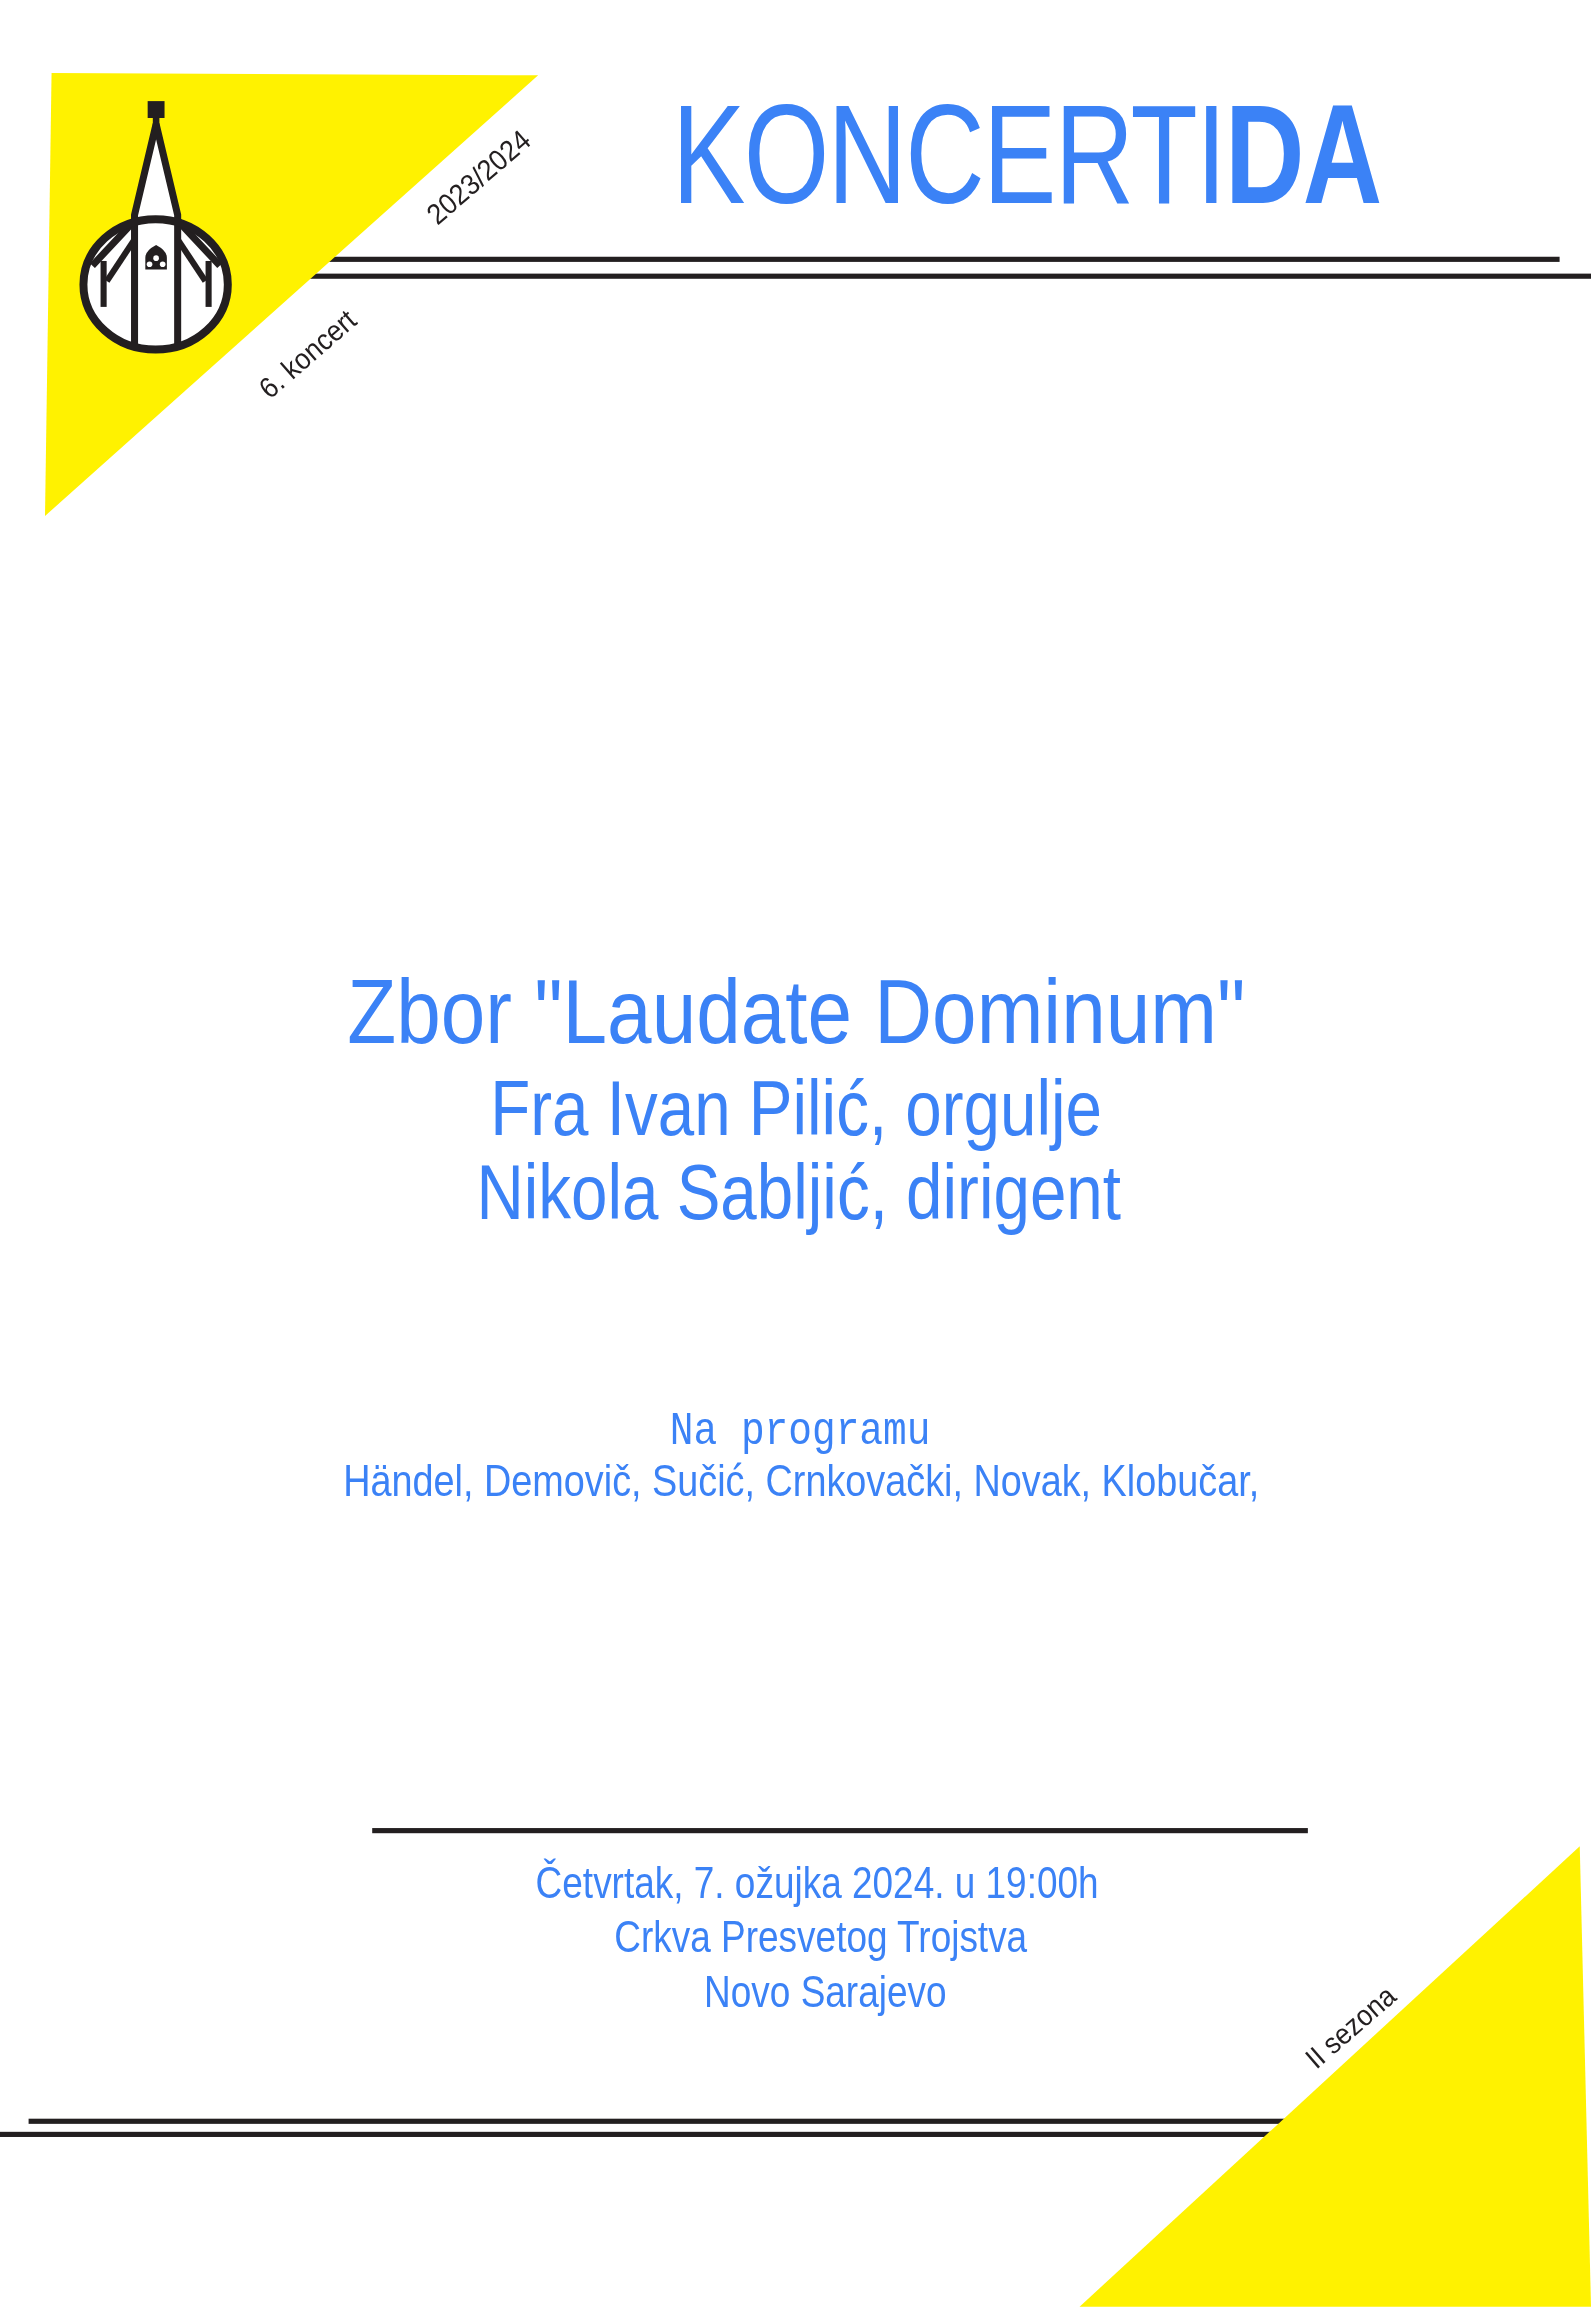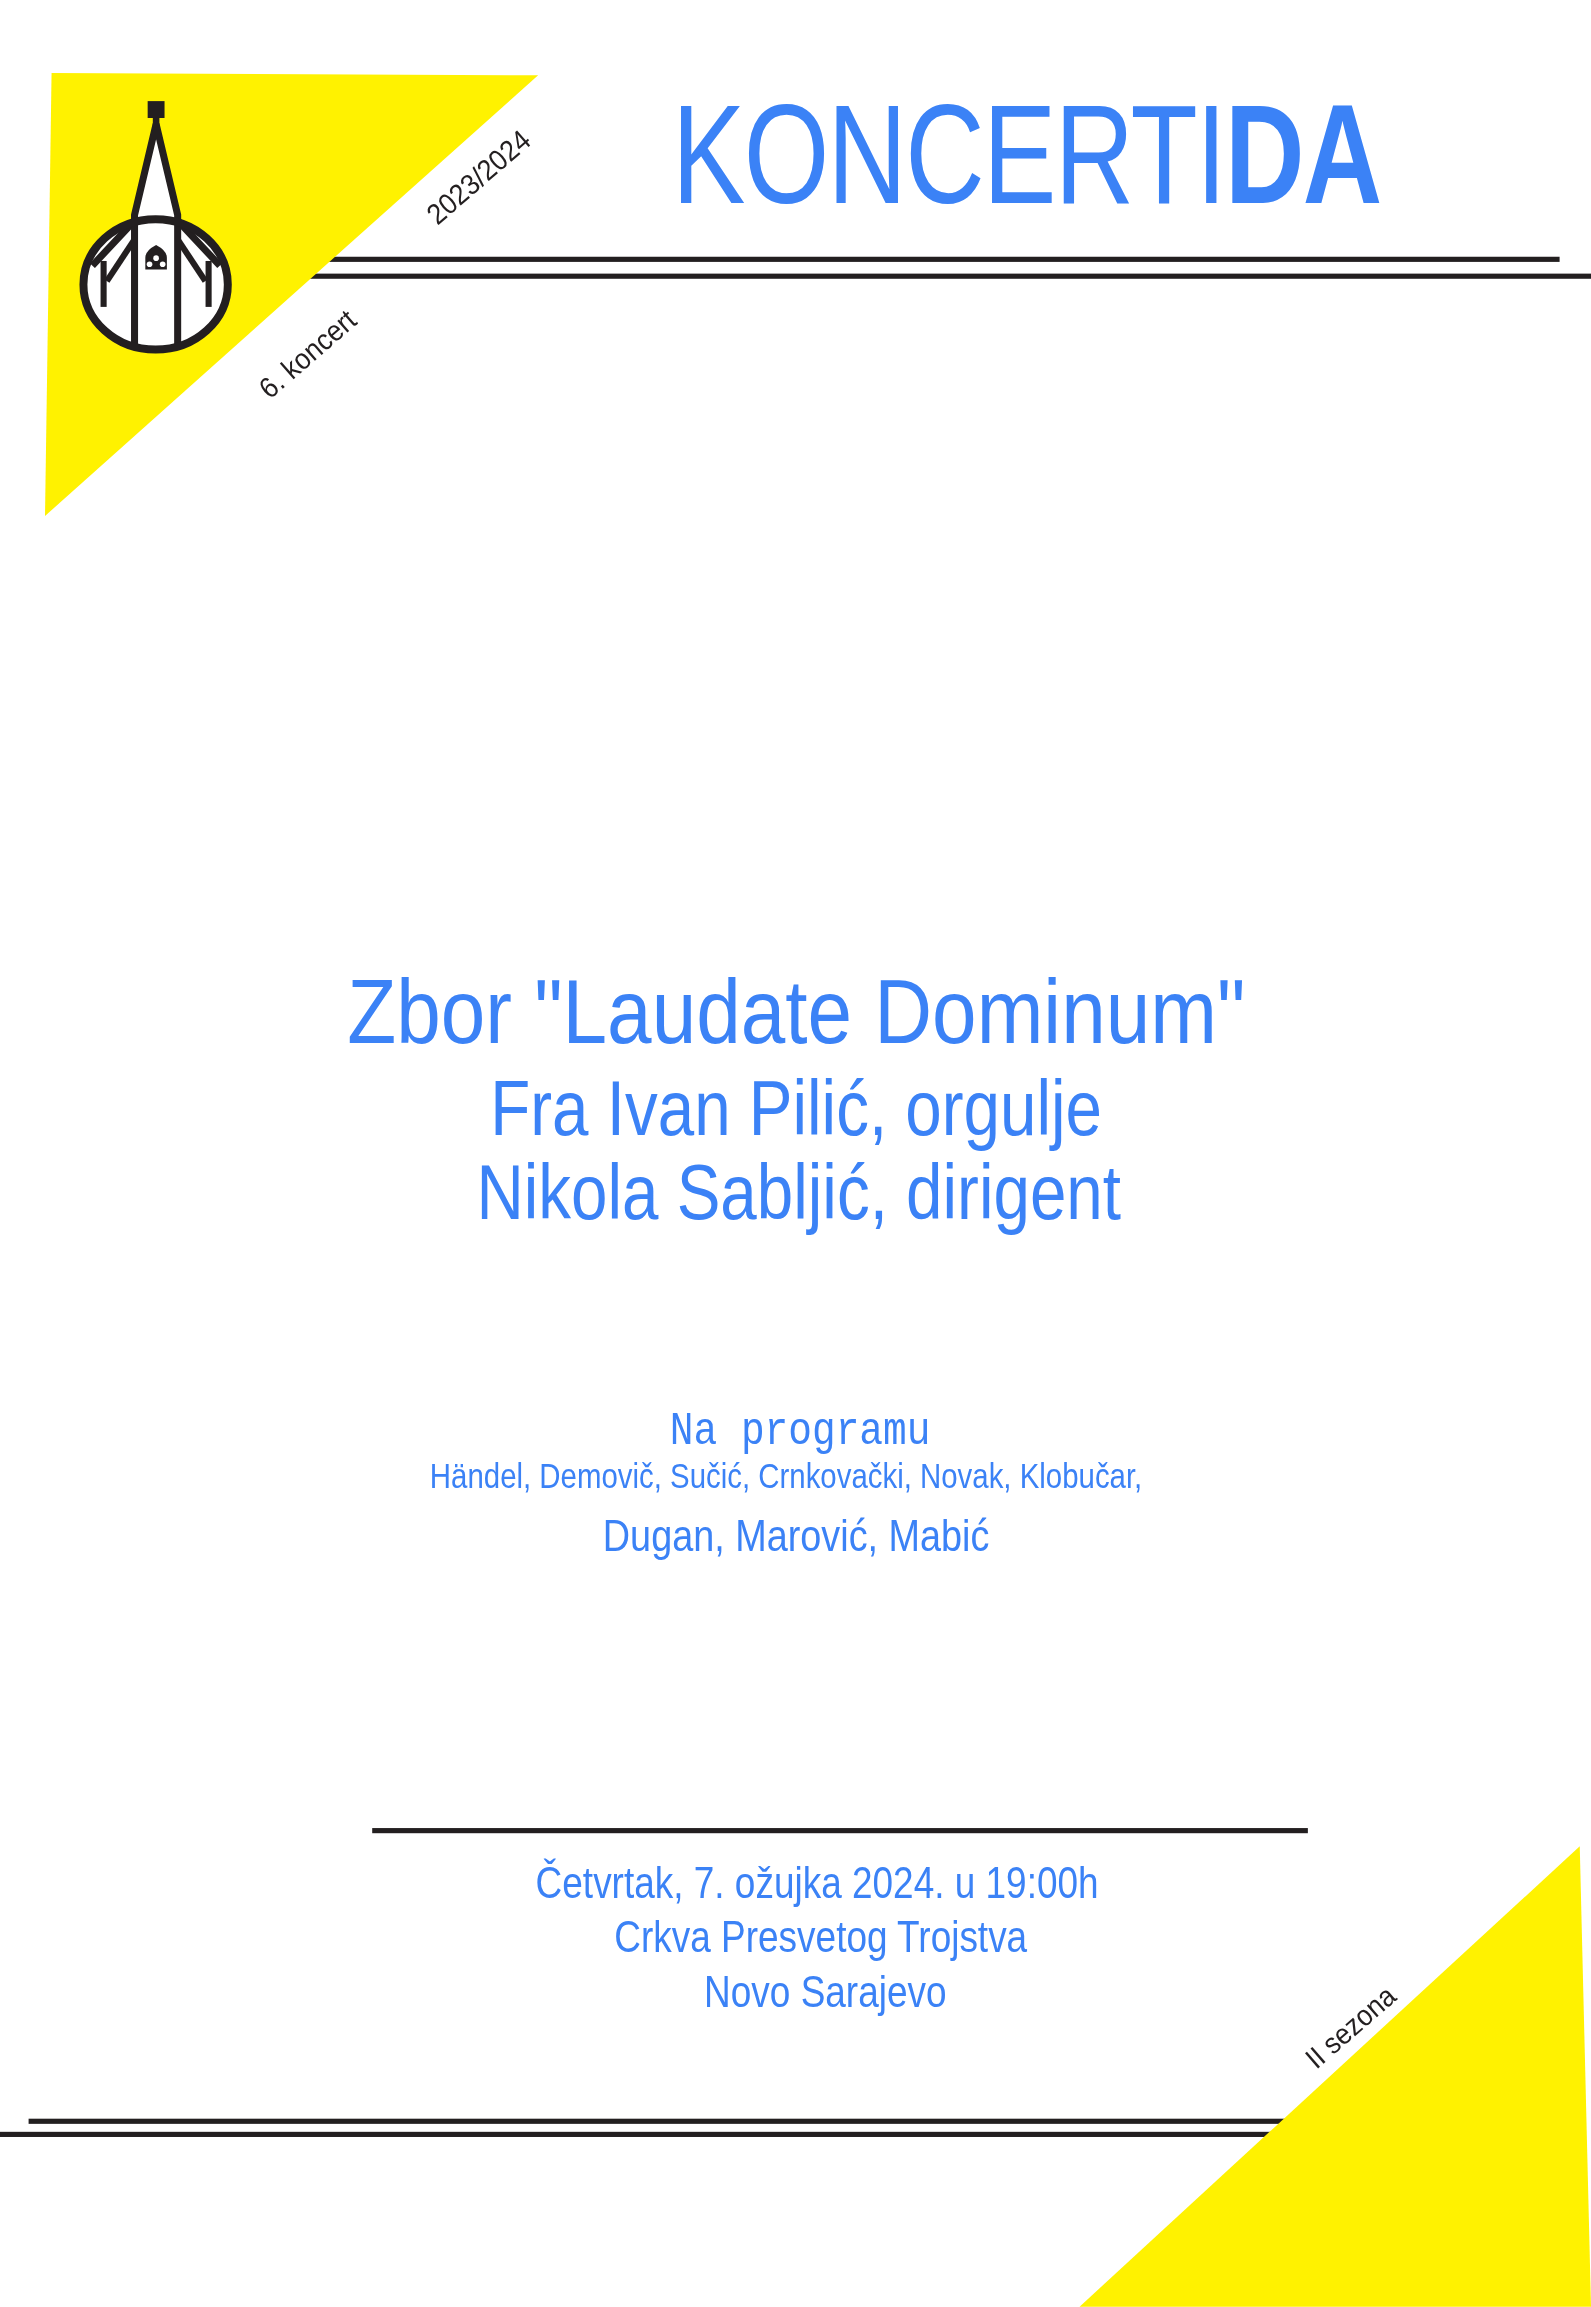--- a/index.html
+++ b/index.html
@@ -43,21 +43,21 @@
   
   .t-zbor   { left: 234px; top: 966px; width: 1125px; font-size: 91px; }
   .t-zbor > span { transform: scaleX(0.88); }
   .t-fra    { left: 234px; top: 1069px; width: 1125px; font-size: 78px; }
   .t-fra > span { transform: scaleX(0.84); }
   .t-nikola { left: 236px; top: 1153px; width: 1125px; font-size: 78px; }
   .t-nikola > span { transform: scaleX(0.84); }
   
   .t-naprog { left: 238px; top: 1408px; width: 1125px; font-size: 47px; font-family: Liberation Mono, monospace; }
   .t-naprog > span { transform: scaleX(0.84); }
-  .t-handel { left: 224px; top: 1458px; width: 1125px; font-size: 35px; }
+  .t-handel { left: 239px; top: 1458px; width: 1125px; font-size: 45px; }
   .t-handel > span { transform: scaleX(0.84); }
   .t-dugan  { left: 234px; top: 1513px; width: 1125px; font-size: 45px; }
   .t-dugan > span { transform: scaleX(0.84); }
   
   .t-cetvrtak { left: 255px; top: 1861px; width: 1125px; font-size: 44px; }
   .t-cetvrtak > span { transform: scaleX(0.84); }
   .t-crkva    { left: 258px; top: 1915px; width: 1125px; font-size: 44px; text-decoration: underline; }
   .t-crkva > span { transform: scaleX(0.84); }
   .t-novo     { left: 263px; top: 1970px; width: 1125px; font-size: 44px; }
   .t-novo > span { transform: scaleX(0.84); }
@@ -143,23 +143,20 @@
   <div class="txt t-fra">
     <span>Fra Ivan Pilić, orgulje</span>
   </div>
 
   <div class="txt t-naprog">
     <span>Na programu</span>
   </div>
   <div class="txt t-handel">
     <span>Händel, Demovič, Sučić, Crnkovački, Novak, Klobučar,</span>
   </div>
-  <div class="txt t-dugan">
-    <span>Dugan, Marović, Mabić</span>
-  </div>
 
   <div class="txt t-cetvrtak">
     <span>Četvrtak, 7. ožujka 2024. u 19:00h</span>
   </div>
   <div class="txt t-crkva">
     <span>Crkva Presvetog Trojstva</span>
   </div>
   <div class="txt t-novo">
     <span>Novo Sarajevo</span>
   </div>

